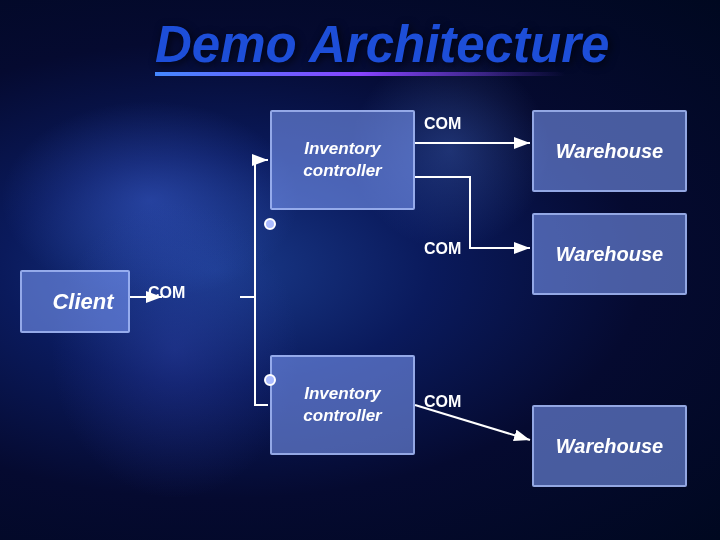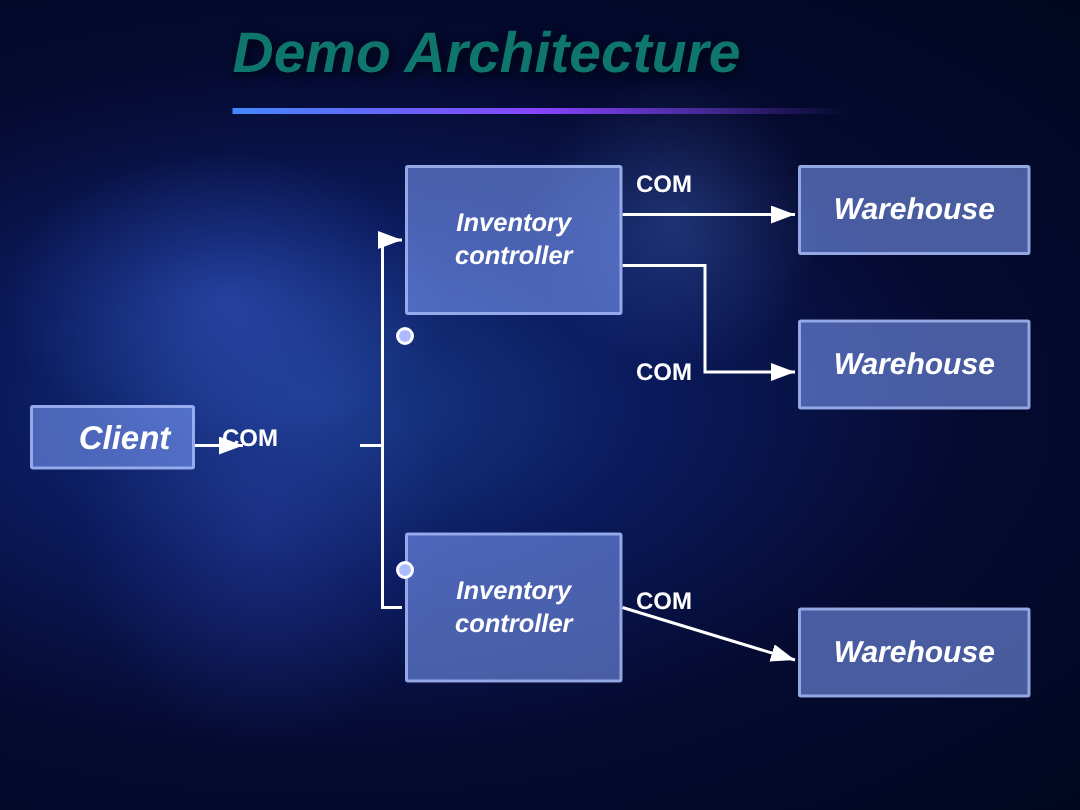--- a/index.html
+++ b/index.html
@@ -33,22 +33,22 @@
       width: 200px; height: 200px;
       background: radial-gradient(ellipse, rgba(100,150,255,0.25) 0%, transparent 70%);
       top: 50px; left: 350px;
       border-radius: 50%;
     }
 
     .title {
       position: absolute;
       top: 15px;
       left: 155px;
-      color: #0f766e;
-      font-size: 38px;
+      color: #1d4ed8;
+      font-size: 51px;
       font-weight: bold;
       font-style: italic;
       text-shadow: 2px 2px 8px rgba(0,0,0,0.7);
     }
 
     
     .title-line {
       position: absolute;
       top: 72px;
       left: 155px;
@@ -56,21 +56,21 @@
       height: 4px;
       background: linear-gradient(to right, #4488ff, #8844ff, transparent);
     }
 
     
     .client-box {
       position: absolute;
       top: 270px;
       left: 20px;
       width: 110px;
-      height: 43px;
+      height: 63px;
       background: rgba(130, 160, 255, 0.55);
       border: 2px solid rgba(180, 200, 255, 0.7);
       display: flex;
       align-items: center;
       justify-content: center;
       border-radius: 2px;
       padding-left: 16px;
     }
     .client-box span {
       color: white;
@@ -135,21 +135,21 @@
       font-size: 17px;
       font-style: italic;
       font-weight: bold;
       line-height: 1.3;
     }
 
     
     .wh-box {
       position: absolute;
       width: 155px;
-      height: 60px;
+      height: 82px;
       background: rgba(130, 160, 255, 0.55);
       border: 2px solid rgba(180, 200, 255, 0.7);
       display: flex;
       align-items: center;
       justify-content: center;
       border-radius: 2px;
     }
     .wh-box span {
       color: white;
       font-size: 20px;

